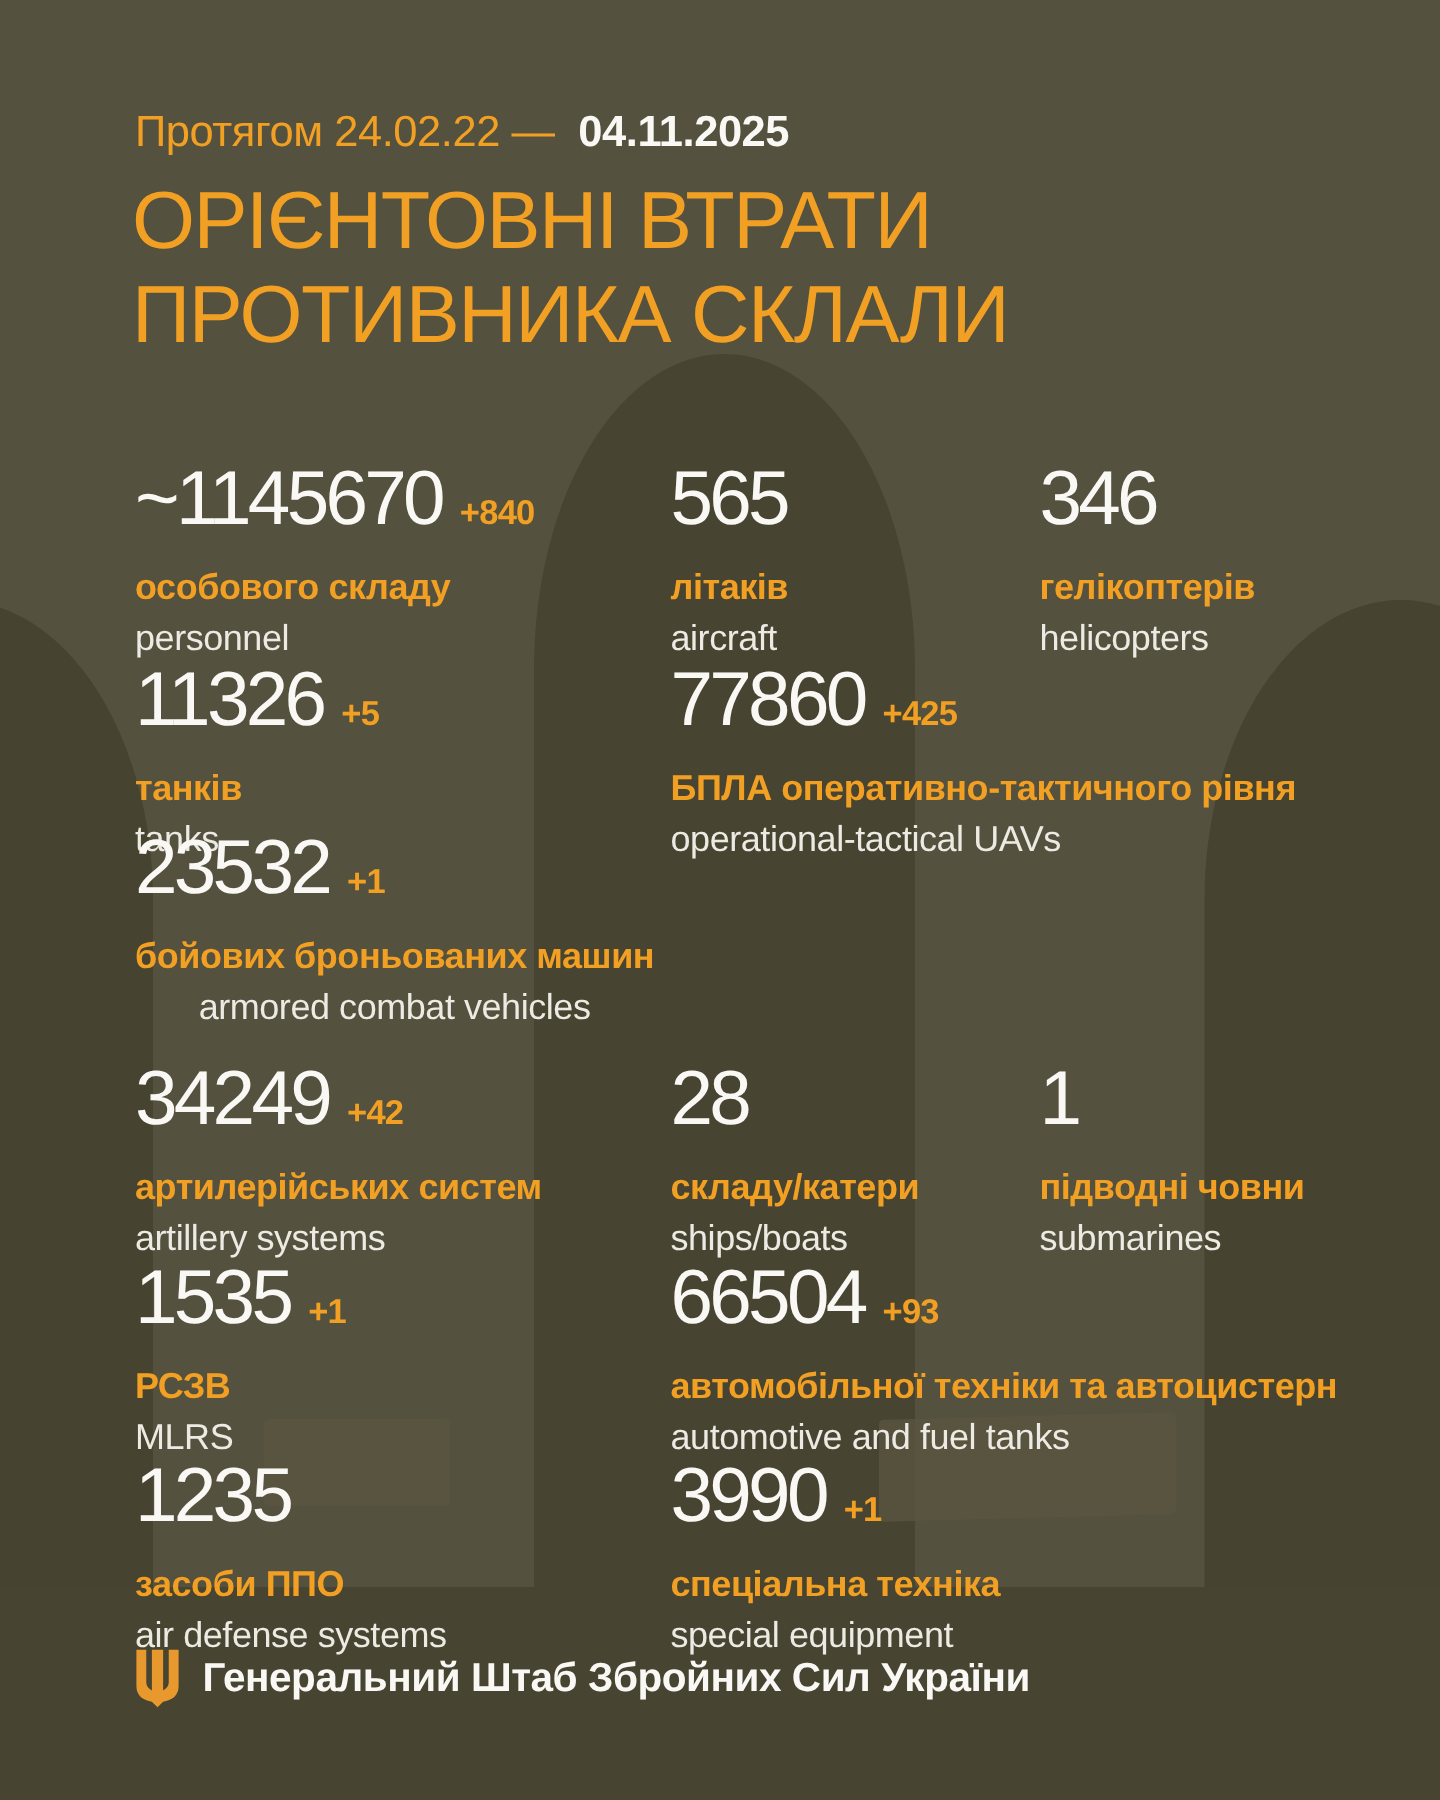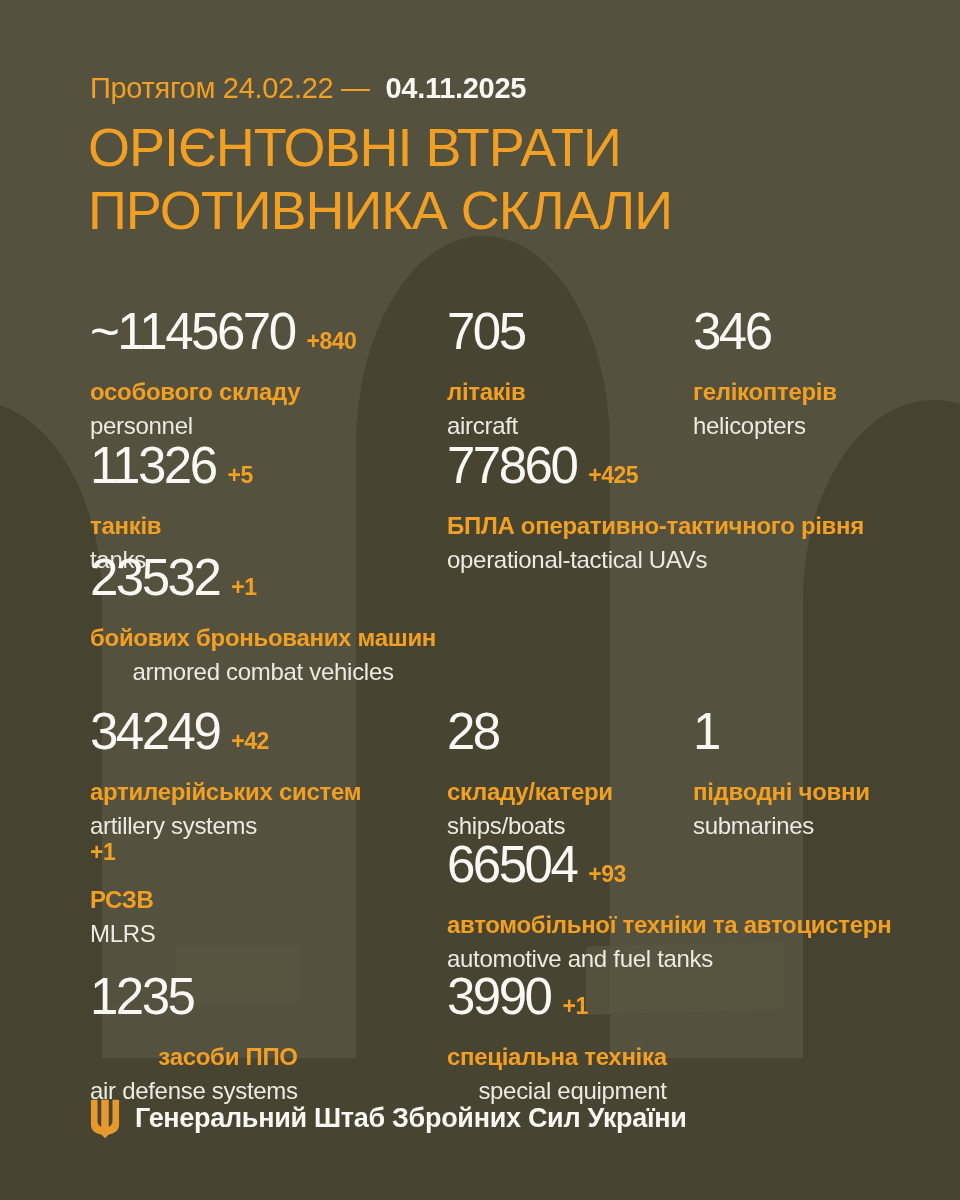--- a/index.html
+++ b/index.html
@@ -41,21 +41,21 @@
 
   
   .stat{position:absolute;}
   .value-row{display:flex;align-items:baseline;gap:12px;}
   .value{font-weight:400;font-size:51px;line-height:1.02;color:var(--white);letter-spacing:-2.5px;}
   .delta{font-weight:700;font-size:23px;color:var(--orange);letter-spacing:-0.5px;}
   .uk{font-weight:700;font-size:24px;line-height:1.15;color:var(--orange);margin-top:20px;letter-spacing:-0.3px;}
   .en{font-weight:400;font-size:24px;line-height:1.15;color:var(--muted);margin-top:6px;letter-spacing:-0.3px;}
 
   
-  .r0{top:306px;} .r1{top:440px;} .r2{top:552px;text-align:center;} .r3{top:706px;} .r4{top:839px;} .r5{top:971px;text-align:right;}
+  .r0{top:306px;} .r1{top:440px;} .r2{top:552px;text-align:center;} .r3{top:706px;} .r4{top:839px;} .r5{top:971px;}
   .c0{left:90px;} .c1{left:447px;} .c2{left:693px;}
 
   
   .footer{position:absolute;left:90px;top:1098px;display:flex;align-items:center;gap:15px;}
   .footer .org{font-weight:700;font-size:27px;color:var(--white);letter-spacing:-0.3px;}
   .tryzub{width:30px;height:41px;display:block;}
 </style>
 </head>
 <body>
 
@@ -82,21 +82,21 @@
     <div class="value-row">
       <span class="value">~1145670</span>
       <span class="delta">+840</span>
     </div>
     <div class="uk">особового складу</div>
     <div class="en">personnel</div>
   </div>
 
   <div class="stat r0 c1">
     <div class="value-row">
-      <span class="value">705</span>
+      <span class="value">565</span>
       <span class="delta"></span>
     </div>
     <div class="uk">літаків</div>
     <div class="en">aircraft</div>
   </div>
 
   <div class="stat r0 c2">
     <div class="value-row">
       <span class="value">346</span>
       <span class="delta"></span>
@@ -155,20 +155,21 @@
     <div class="value-row">
       <span class="value">1</span>
       <span class="delta"></span>
     </div>
     <div class="uk">підводні човни</div>
     <div class="en">submarines</div>
   </div>
 
   <div class="stat r4 c0">
     <div class="value-row">
+      <span class="value">1535</span>
       <span class="delta">+1</span>
     </div>
     <div class="uk">РСЗВ</div>
     <div class="en">MLRS</div>
   </div>
 
   <div class="stat r4 c1">
     <div class="value-row">
       <span class="value">66504</span>
       <span class="delta">+93</span>

